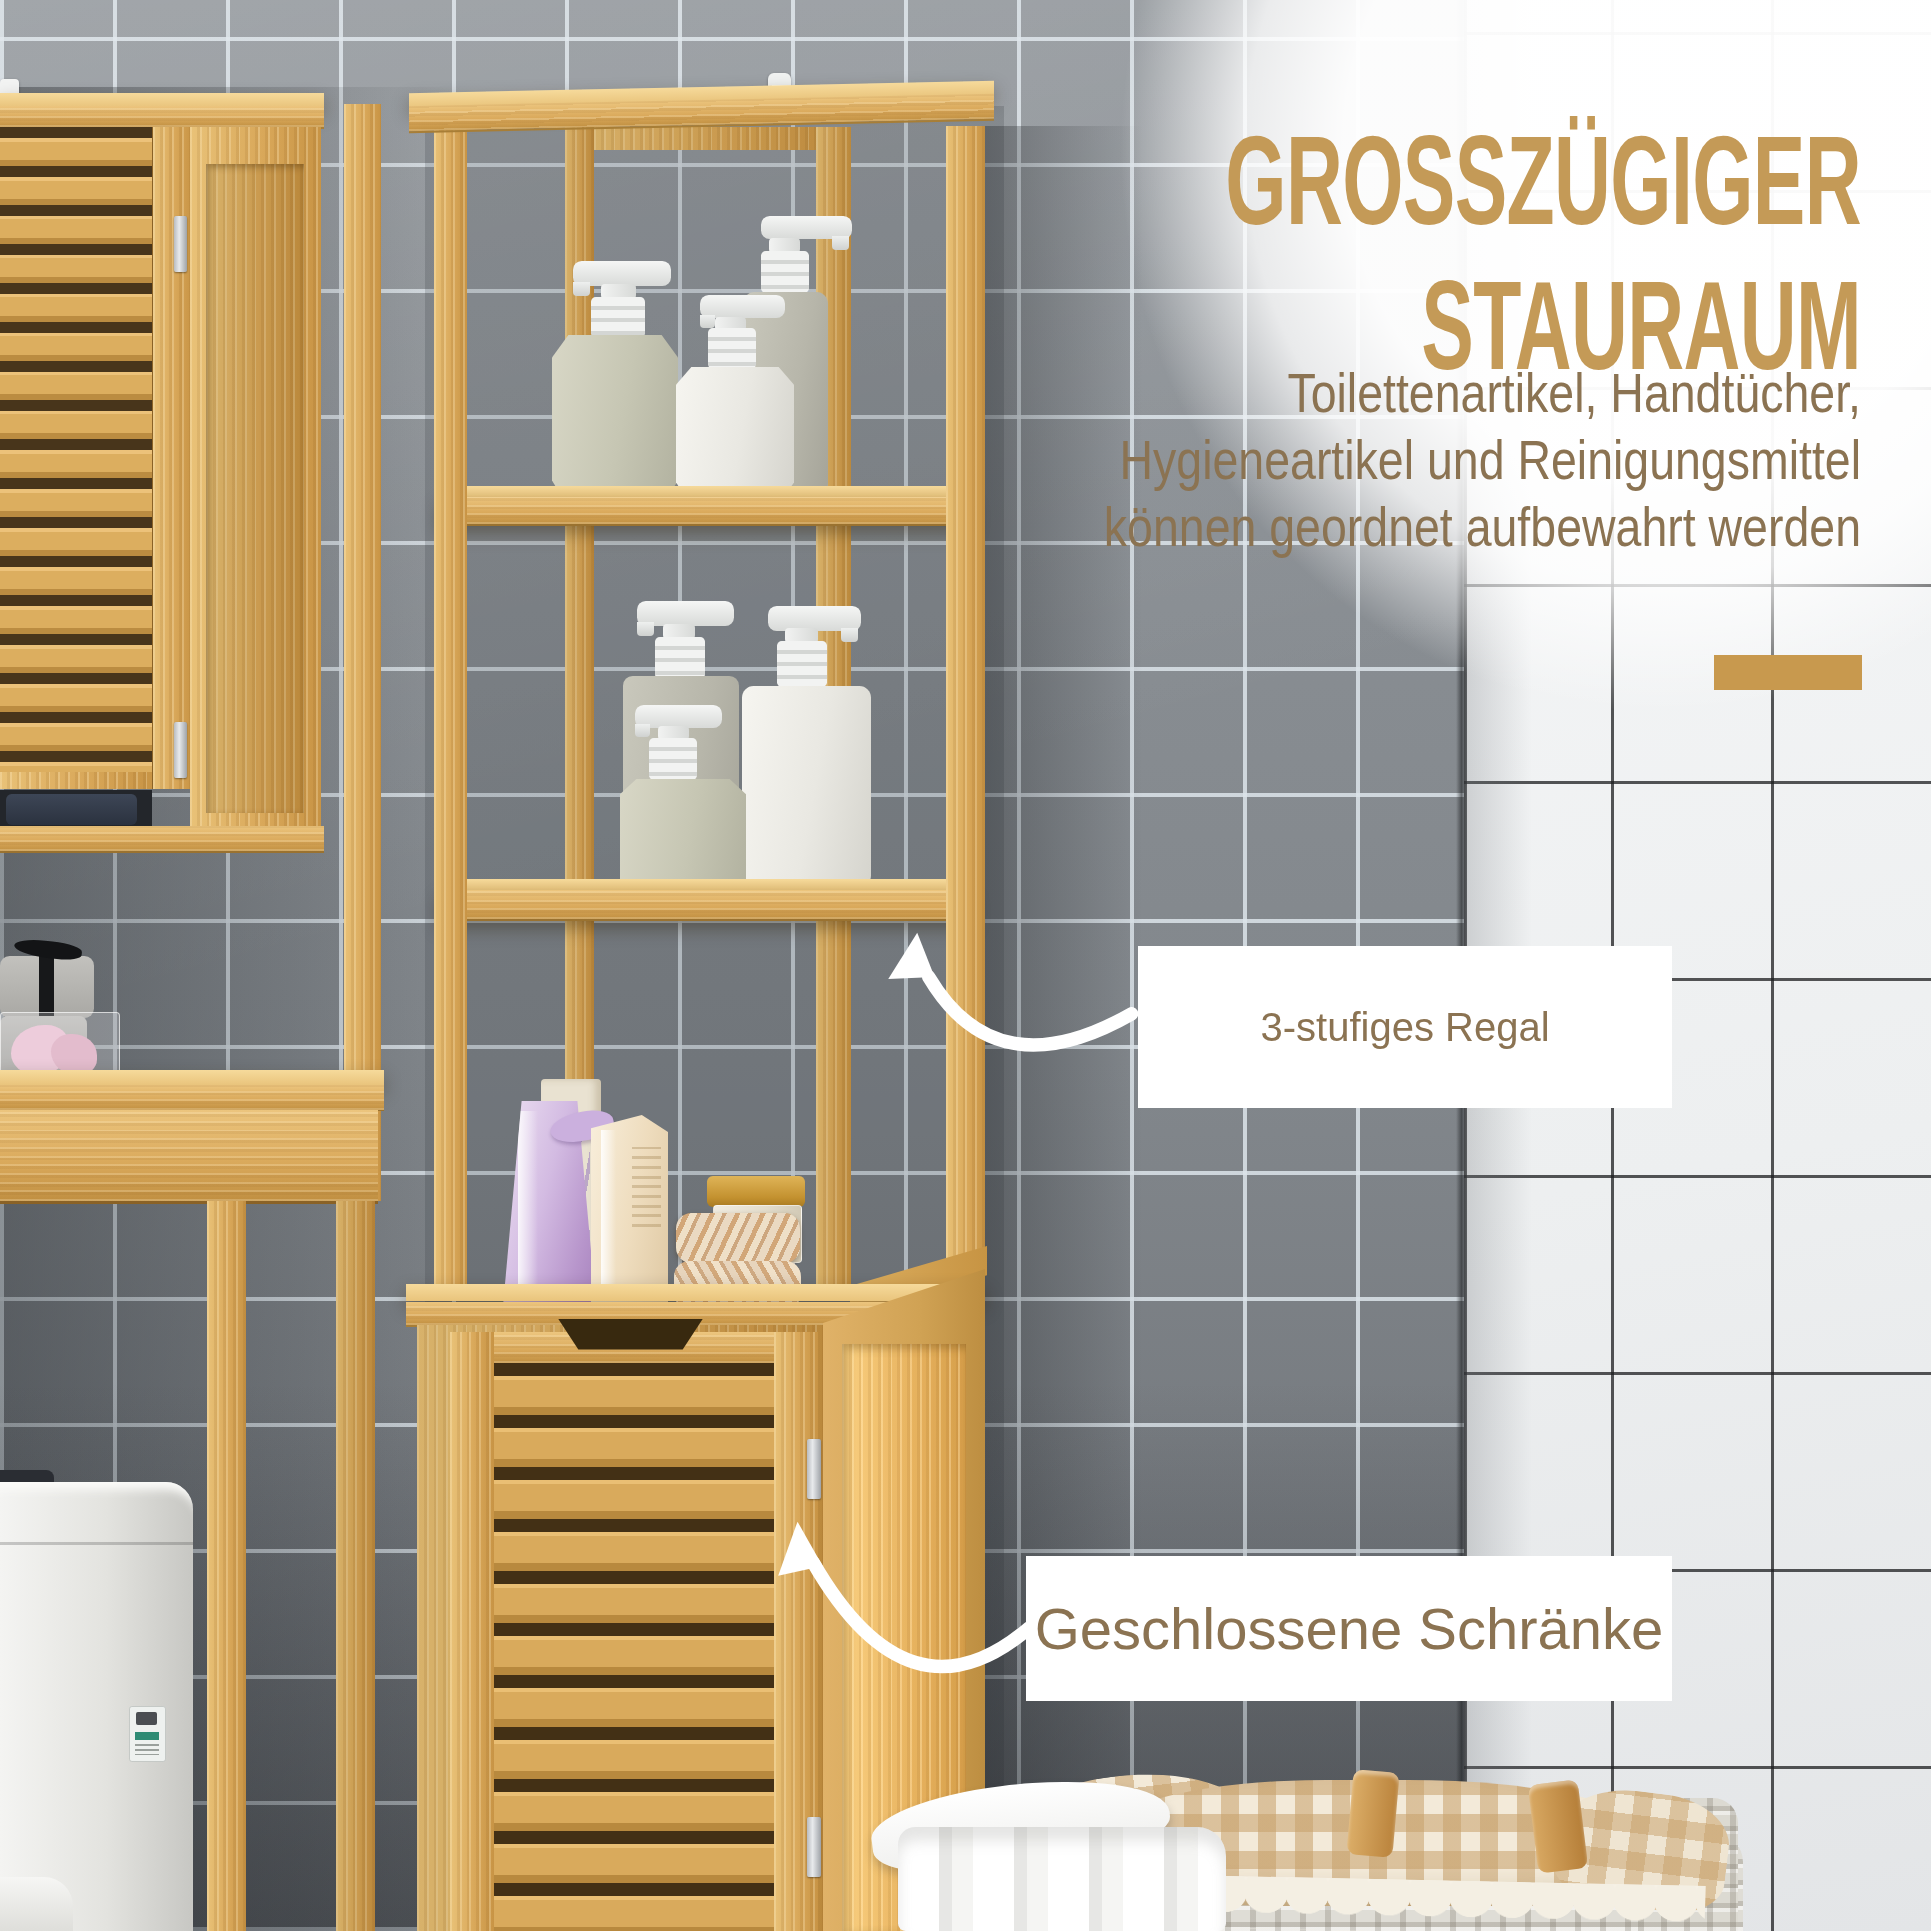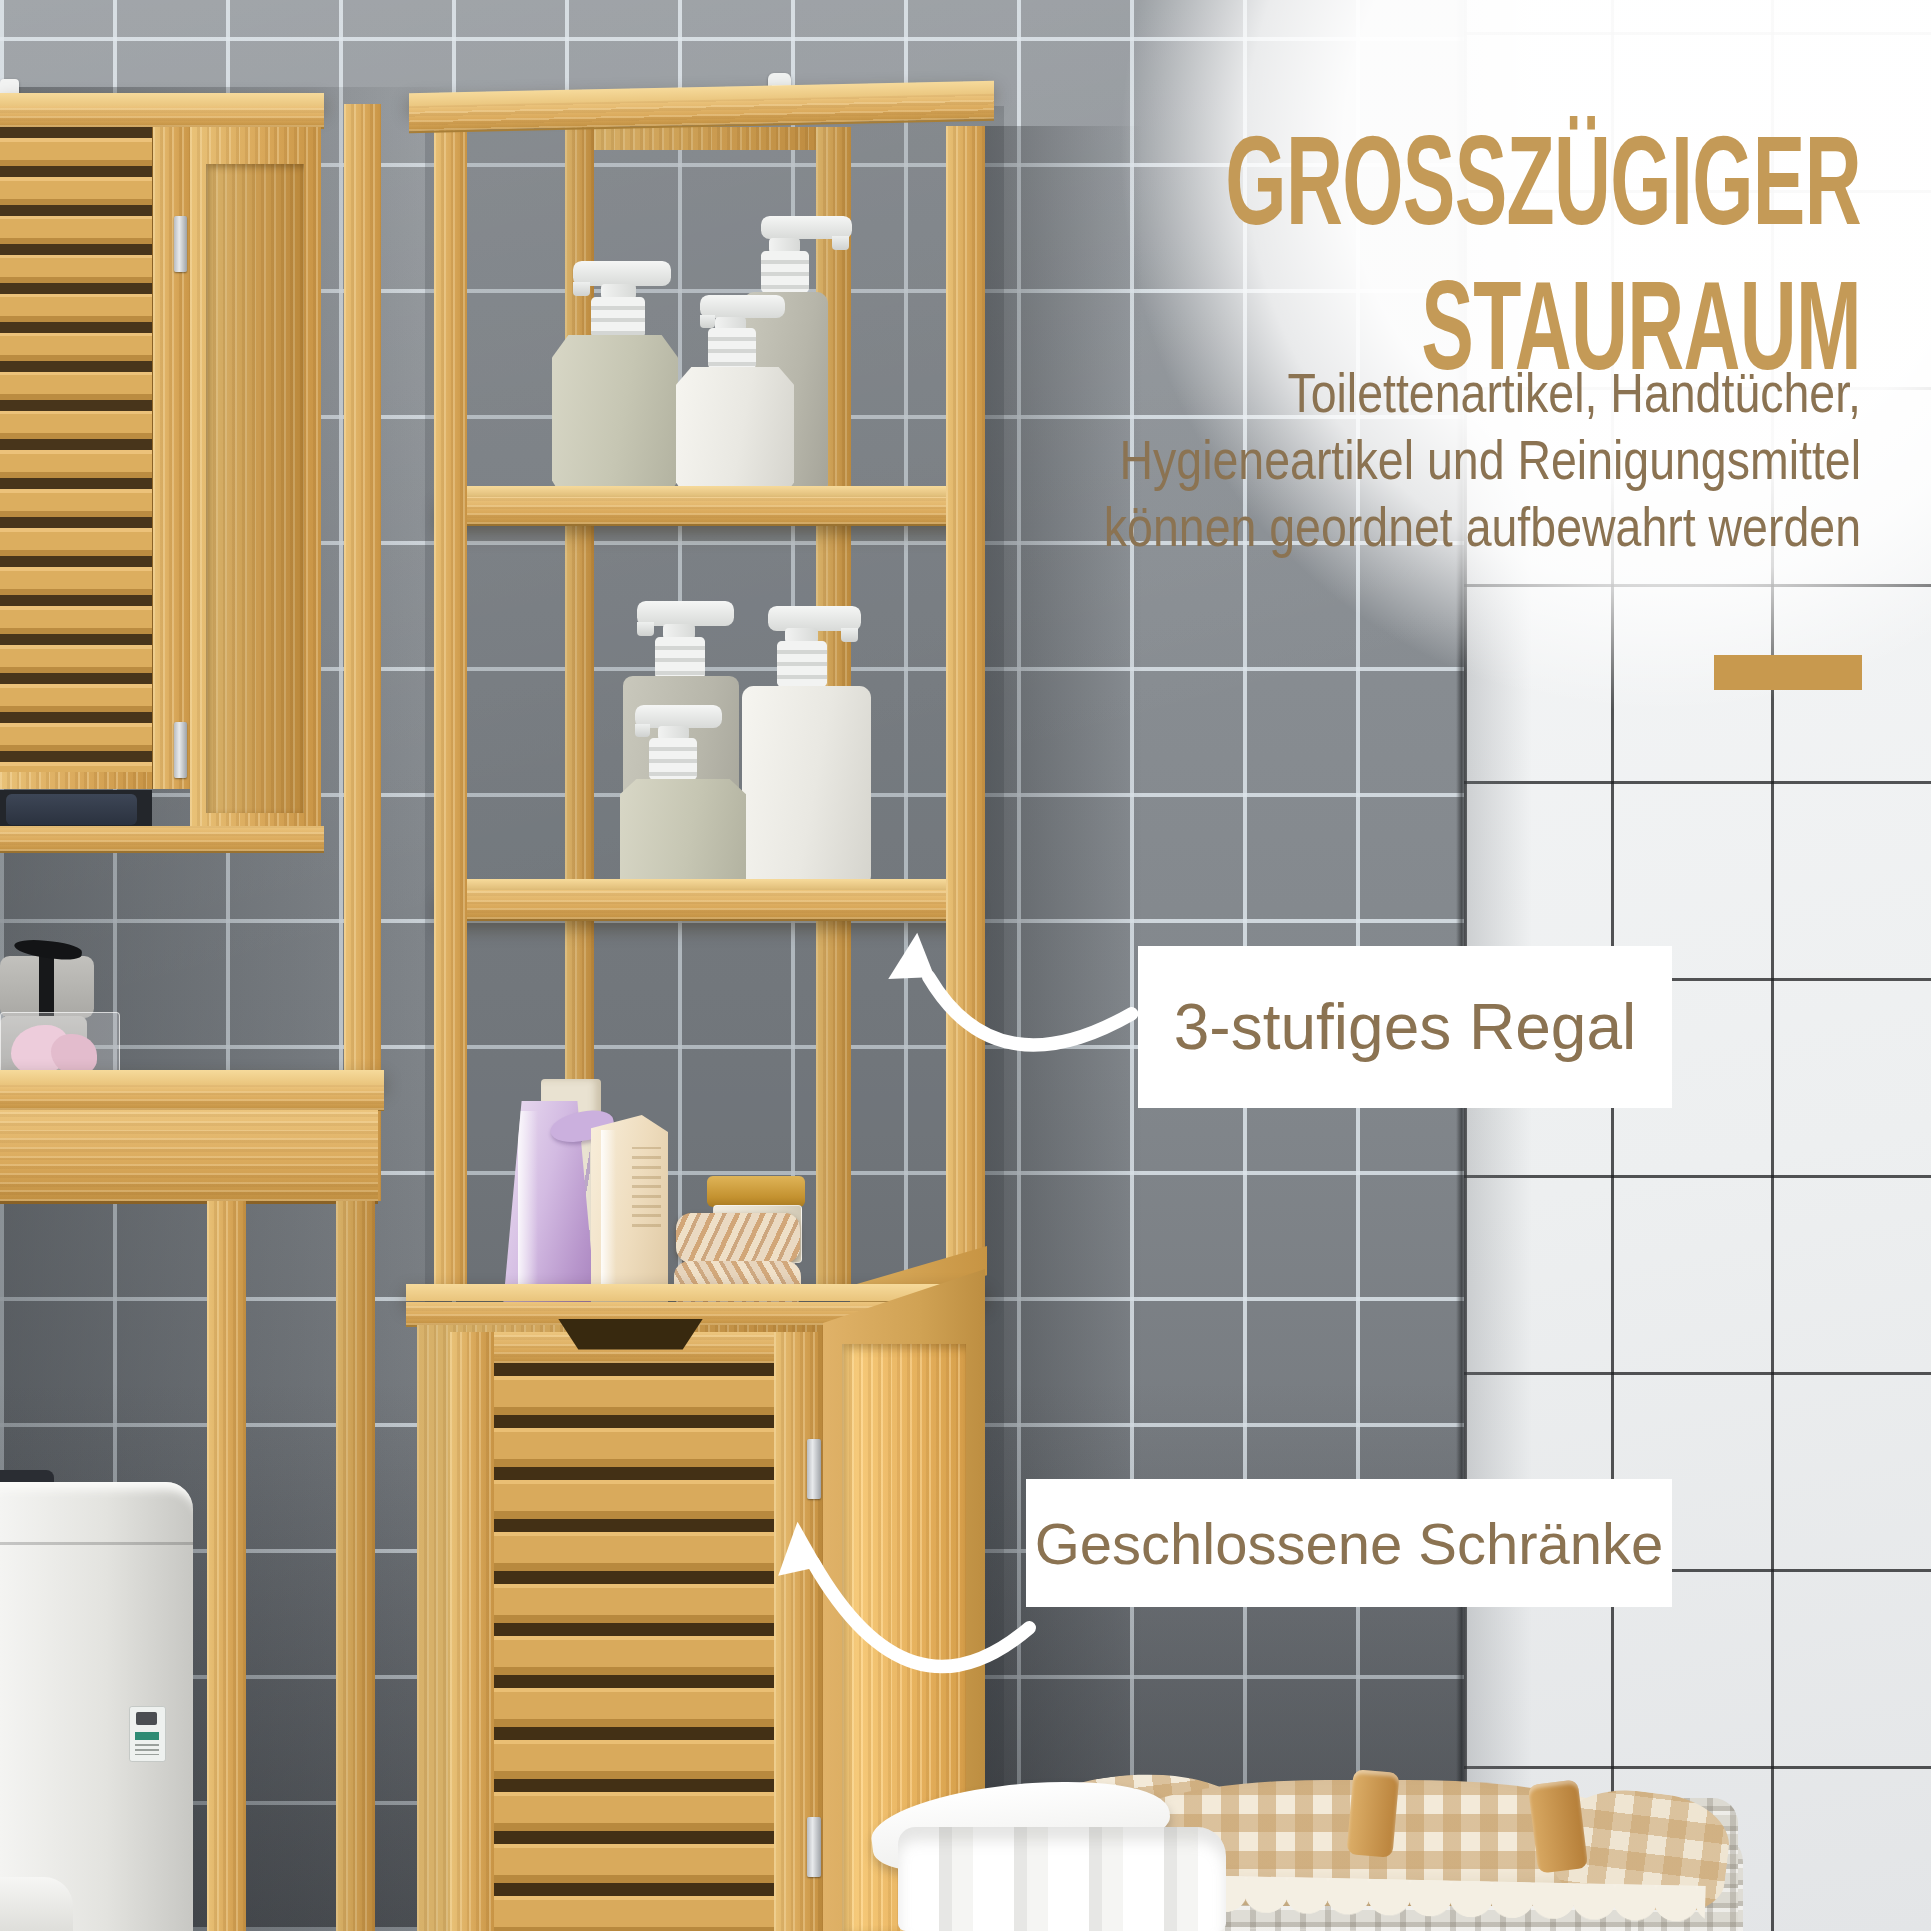--- a/index.html
+++ b/index.html
@@ -235,24 +235,24 @@
     <div>GROSSZÜGIGER</div>
     <div>STAURAUM</div>
   </div>
   <div class="a desc">
     <div>Toilettenartikel, Handtücher,</div>
     <div>Hygieneartikel und Reinigungsmittel</div>
     <div>können geordnet aufbewahrt werden</div>
   </div>
   <div class="a accent-bar"></div>
 
-  <div class="a callout" style="left:1138px;top:946px;width:534px;height:162px;font-size:64px;">
+  <div class="a callout" style="left:1138px;top:946px;width:534px;height:162px;font-size:40px;">
     <span>3-stufiges Regal</span>
   </div>
-  <div class="a callout" style="left:1026px;top:1479px;width:646px;height:128px;font-size:58px;">
+  <div class="a callout" style="left:1026px;top:1556px;width:646px;height:145px;font-size:58px;">
     <span>Geschlossene Schränke</span>
   </div>
 
   <svg class="a" width="1931" height="1931" viewBox="0 0 2000 2000" style="left:0;top:0;pointer-events:none;">
     <path d="M 1172 1050 Q 1032 1130 962 1012" fill="none" stroke="#ffffff" stroke-width="14" stroke-linecap="round"></path>
     <polygon points="968,1012 920,1014 950,966" fill="#ffffff"></polygon>
     <path d="M 1066 1686 Q 942 1792 842 1618" fill="none" stroke="#ffffff" stroke-width="14" stroke-linecap="round"></path>
     <polygon points="852,1622 806,1632 826,1576" fill="#ffffff"></polygon>
   </svg>
 

